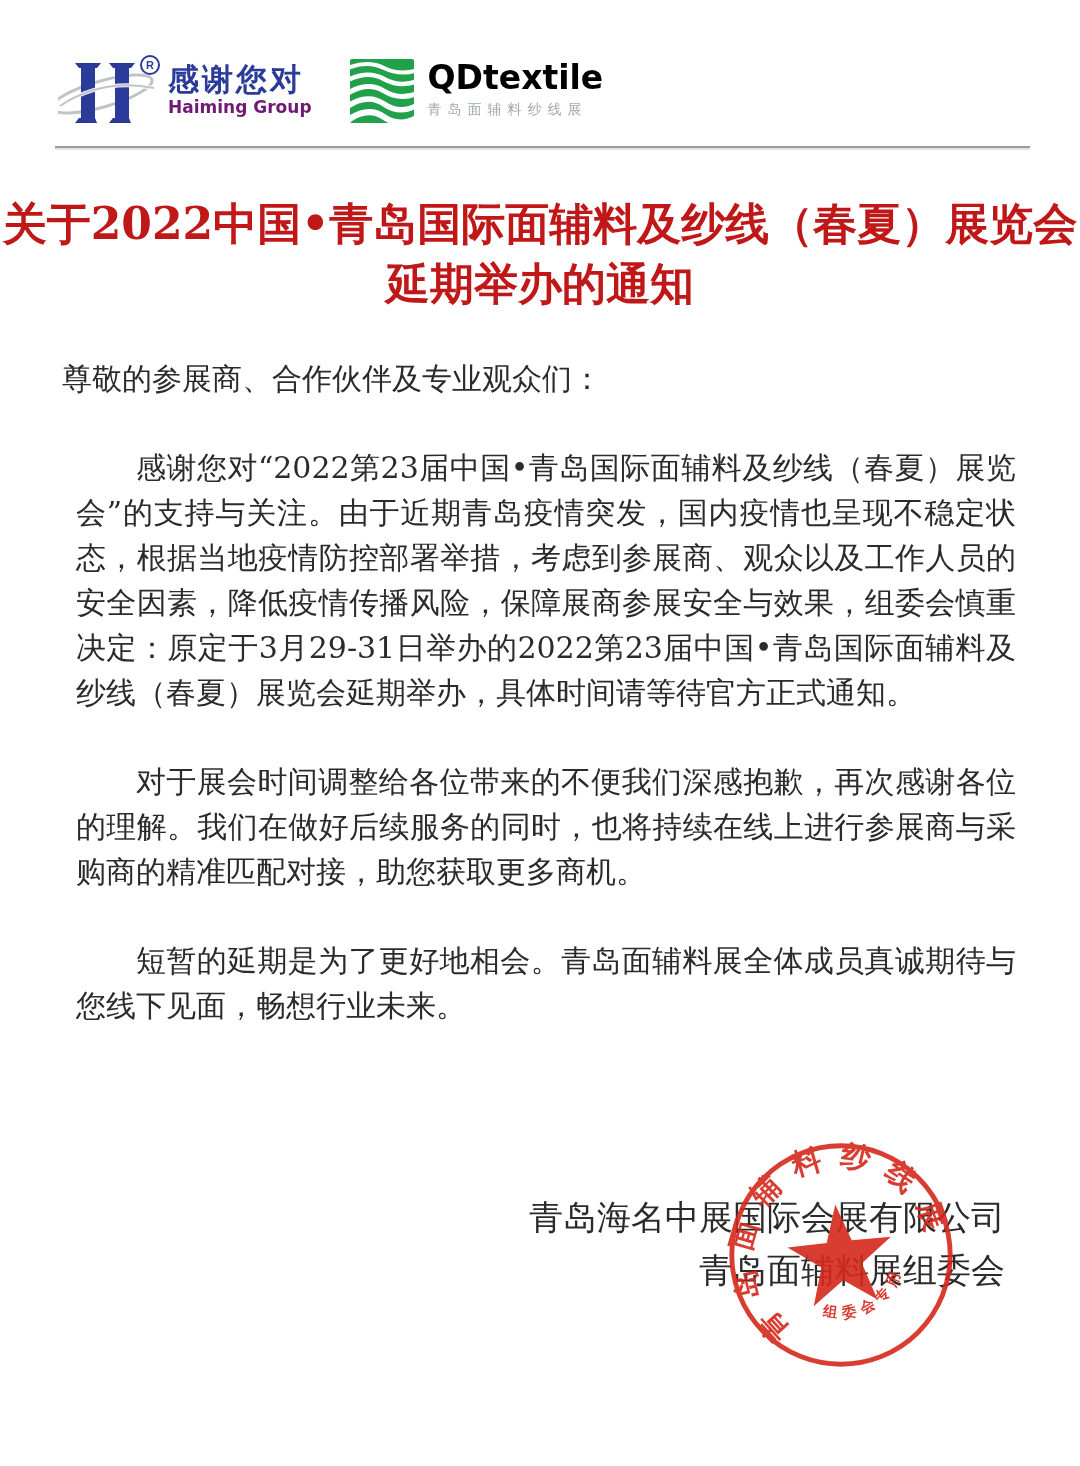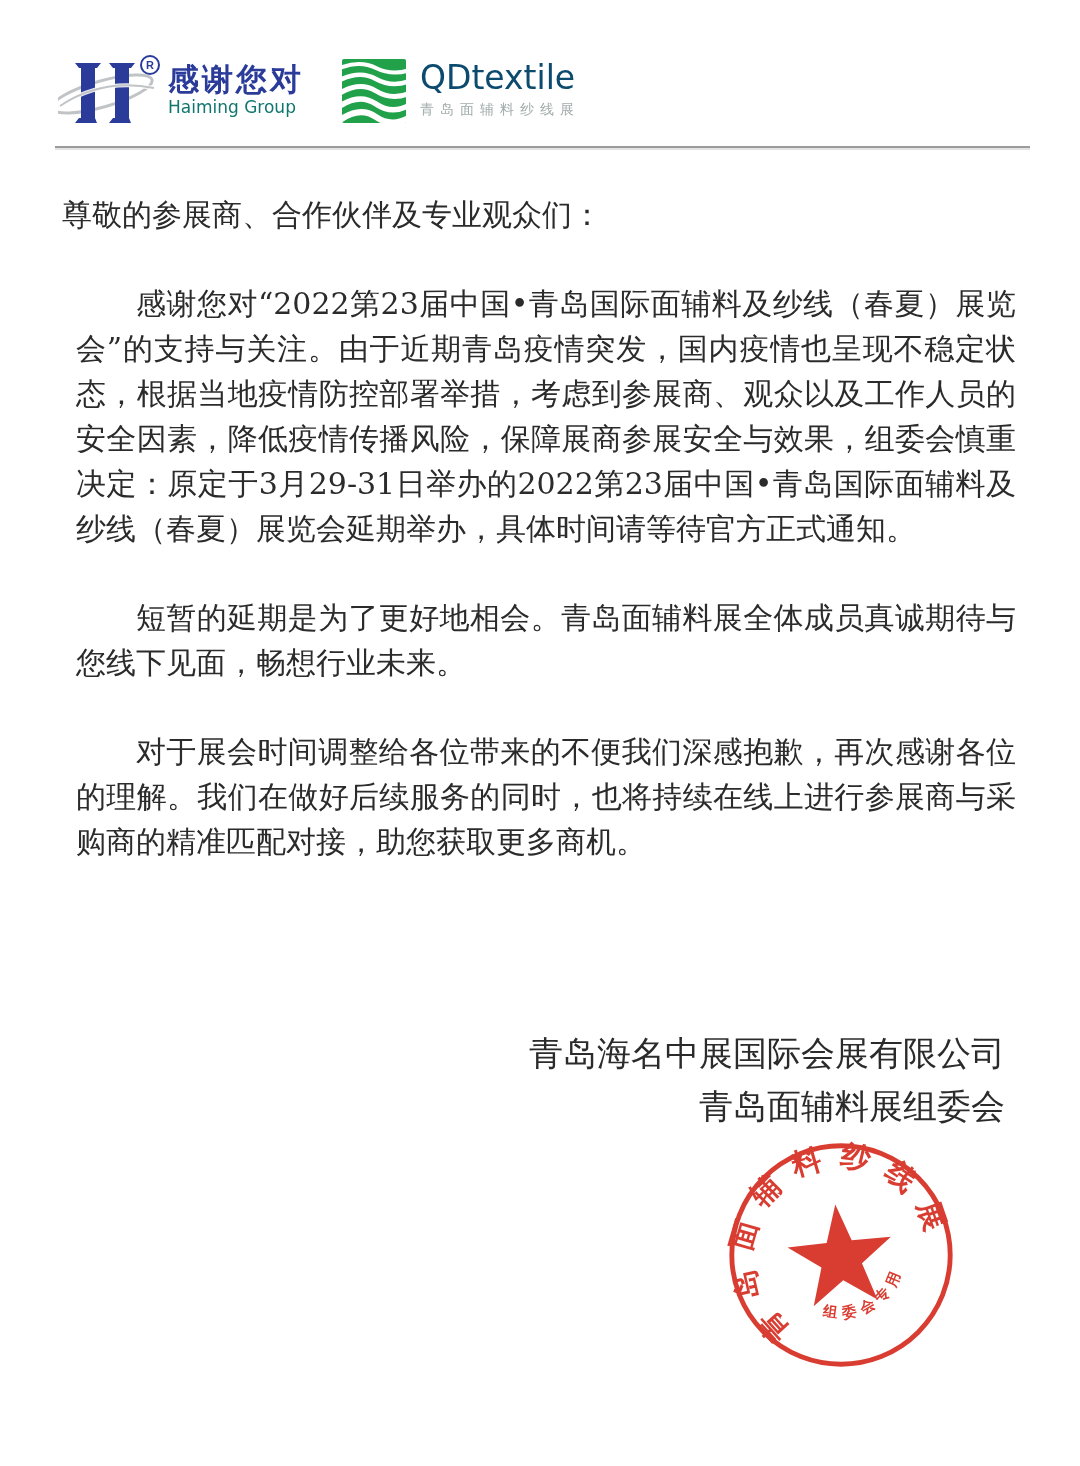--- a/index.html
+++ b/index.html
@@ -17,27 +17,27 @@
   .header {
     display:flex; align-items:flex-start;
     padding:54px 0 0 58px;
     height:80px;
   }
   .logo-haiming { display:flex; align-items:flex-start; }
   .hm-mark { width:104px; height:78px; }
   .hm-text { margin-left:6px; margin-top:8px;
     font-family:"DejaVu Sans","Liberation Sans",sans-serif; }
   .hm-name { color:#2a3b9a; font-size:31px; font-weight:bold; letter-spacing:3px; line-height:34px; }
-  .hm-sub  { color:#0f766e; font-size:17px; font-weight:normal; line-height:22px; }
+  .hm-sub  { color:#701a75; font-size:17px; font-weight:bold; line-height:22px; }
 
   .logo-qd { display:flex; align-items:flex-start; margin-left:38px; }
   .qd-mark { width:66px; height:70px; margin-top:2px; }
   .qd-text { margin-left:12px; margin-top:6px;
     font-family:"DejaVu Sans","Liberation Sans",sans-serif; }
-  .qd-name { color:#0c4a6e; font-size:33px; font-weight:normal; line-height:36px; letter-spacing:0px; }
+  .qd-name { color:#000000; font-size:33px; font-weight:bold; line-height:36px; letter-spacing:0px; }
   .qd-sub  { color:#a2abab; font-size:14px; letter-spacing:6px; line-height:20px; margin-top:3px; }
 
   .divider {
     margin:12px 50px 0 55px;
     height:2px;
     background:#9c9c9c;
     border-bottom:2px solid #e3e3e3;
   }
 
   
@@ -118,26 +118,30 @@
       <div class="qd-text">
         <div class="qd-name">QDtextile</div>
         <div class="qd-sub">青岛面辅料纱线展</div>
       </div>
     </div>
 
   </div>
 
   <div class="divider"></div>
 
+  <div class="title">
+    <div>关于2022中国•青岛国际面辅料及纱线（春夏）展览会</div>
+    <div>延期举办的通知</div>
+  </div>
 
   <div class="content">
     <div class="greeting">尊敬的参展商、合作伙伴及专业观众们：</div>
     <p class="para">感谢您对“2022第23届中国•青岛国际面辅料及纱线（春夏）展览会”的支持与关注。由于近期青岛疫情突发，国内疫情也呈现不稳定状态，根据当地疫情防控部署举措，考虑到参展商、观众以及工作人员的安全因素，降低疫情传播风险，保障展商参展安全与效果，组委会慎重决定：原定于3月29-31日举办的2022第23届中国•青岛国际面辅料及纱线（春夏）展览会延期举办，具体时间请等待官方正式通知。</p>
+    <p class="para">对于展会时间调整给各位带来的不便我们深感抱歉，再次感谢各位的理解。我们在做好后续服务的同时，也将持续在线上进行参展商与采购商的精准匹配对接，助您获取更多商机。</p>
     <p class="para">短暂的延期是为了更好地相会。青岛面辅料展全体成员真诚期待与您线下见面，畅想行业未来。</p>
-    <p class="para">对于展会时间调整给各位带来的不便我们深感抱歉，再次感谢各位的理解。我们在做好后续服务的同时，也将持续在线上进行参展商与采购商的精准匹配对接，助您获取更多商机。</p>
   </div>
 
   <div class="signature">
     <div>青岛海名中展国际会展有限公司</div>
     <div>青岛面辅料展组委会</div>
   </div>
 
   <svg class="stamp" viewBox="0 0 240 240" xmlns="http://www.w3.org/2000/svg">
     <defs>
       <path id="ringArc" d="M 45.5 172.2 A 91 91 0 1 1 194.5 172.2" fill="none"></path>

